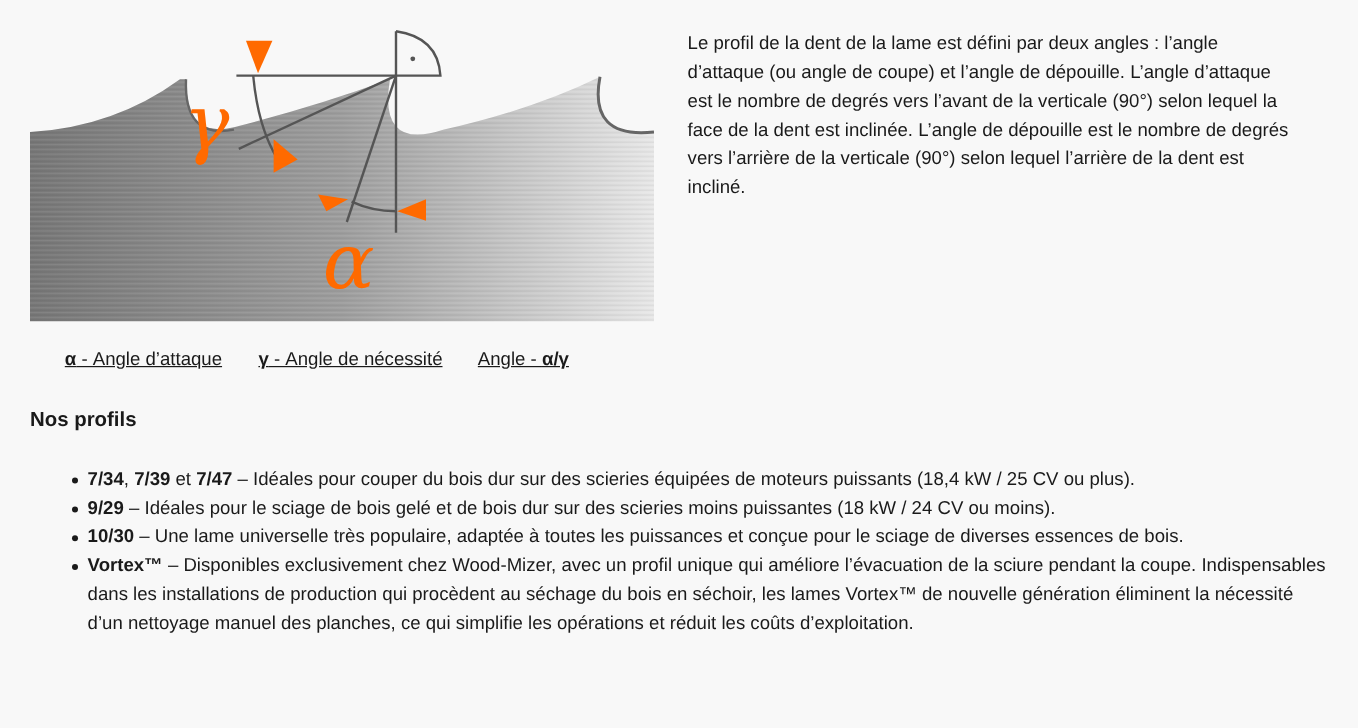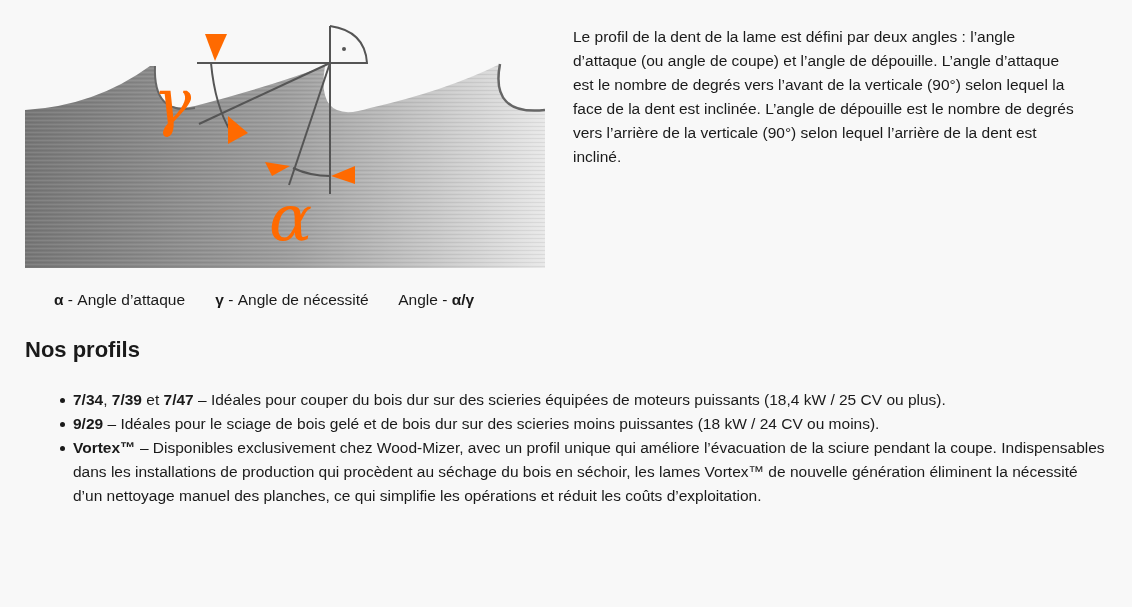--- a/index.html
+++ b/index.html
@@ -11,29 +11,29 @@
     position: relative;
   }
   .figure {
     position: absolute; left: 25px; top: 16px; width: 520px; height: 252px;
   }
   .figure svg { display: block; }
   .legend {
     position: absolute; left: 54px; top: 288px; white-space: nowrap;
     font-size: 15.5px;
   }
-  .legend span.item { margin-right: 26px; }
+  .legend span.item { margin-right: 26px; text-decoration: underline; }
   .legend b { font-weight: bold; }
   .intro {
     position: absolute; left: 573px; top: 25px; width: 510px;
   }
   .intro p { margin: 0 0 24px 0; }
   .heading {
     position: absolute; left: 25px; top: 338px; margin: 0;
-    font-size: 22px; font-weight: bold; line-height: 24px;
+    font-size: 17px; font-weight: bold; line-height: 24px;
   }
   .profiles {
     position: absolute; left: 25px; top: 388px; width: 1080px;
     margin: 0; padding: 0 0 0 48px; box-sizing: border-box;
     list-style: none;
   }
   .profiles li { position: relative; margin: 0; }
   .profiles li::before {
     content: ""; position: absolute; left: -13px; top: 10px;
     width: 5px; height: 5px; border-radius: 50%; background: #1a1a1a;
@@ -92,14 +92,15 @@
 
 <div class="intro">
   <p>Le profil de la dent de la lame est défini par deux angles : l’angle d’attaque (ou angle de coupe) et l’angle de dépouille. L’angle d’attaque est le nombre de degrés vers l’avant de la verticale (90°) selon lequel la face de la dent est inclinée. L’angle de dépouille est le nombre de degrés vers l’arrière de la verticale (90°) selon lequel l’arrière de la dent est incliné.</p>
 </div>
 
 <h3 class="heading">Nos profils</h3>
 
 <ul class="profiles" id="profiles">
     <li><b>7/34</b>, <b>7/39</b> et <b>7/47</b> – Idéales pour couper du bois dur sur des scieries équipées de moteurs puissants (18,4 kW / 25 CV ou plus).</li>
     <li><b>9/29</b> – Idéales pour le sciage de bois gelé et de bois dur sur des scieries moins puissantes (18 kW / 24 CV ou moins).</li>
+    <li><b>10/30</b> – Une lame universelle très populaire, adaptée à toutes les puissances et conçue pour le sciage de diverses essences de bois.</li>
     <li><b>Vortex™</b> – Disponibles exclusivement chez Wood-Mizer, avec un profil unique qui améliore l’évacuation de la sciure pendant la coupe. Indispensables dans les installations de production qui procèdent au séchage du bois en séchoir, les lames Vortex™ de nouvelle génération éliminent la nécessité d’un nettoyage manuel des planches, ce qui simplifie les opérations et réduit les coûts d’exploitation.</li>
   </ul>
 
 </body></html>

